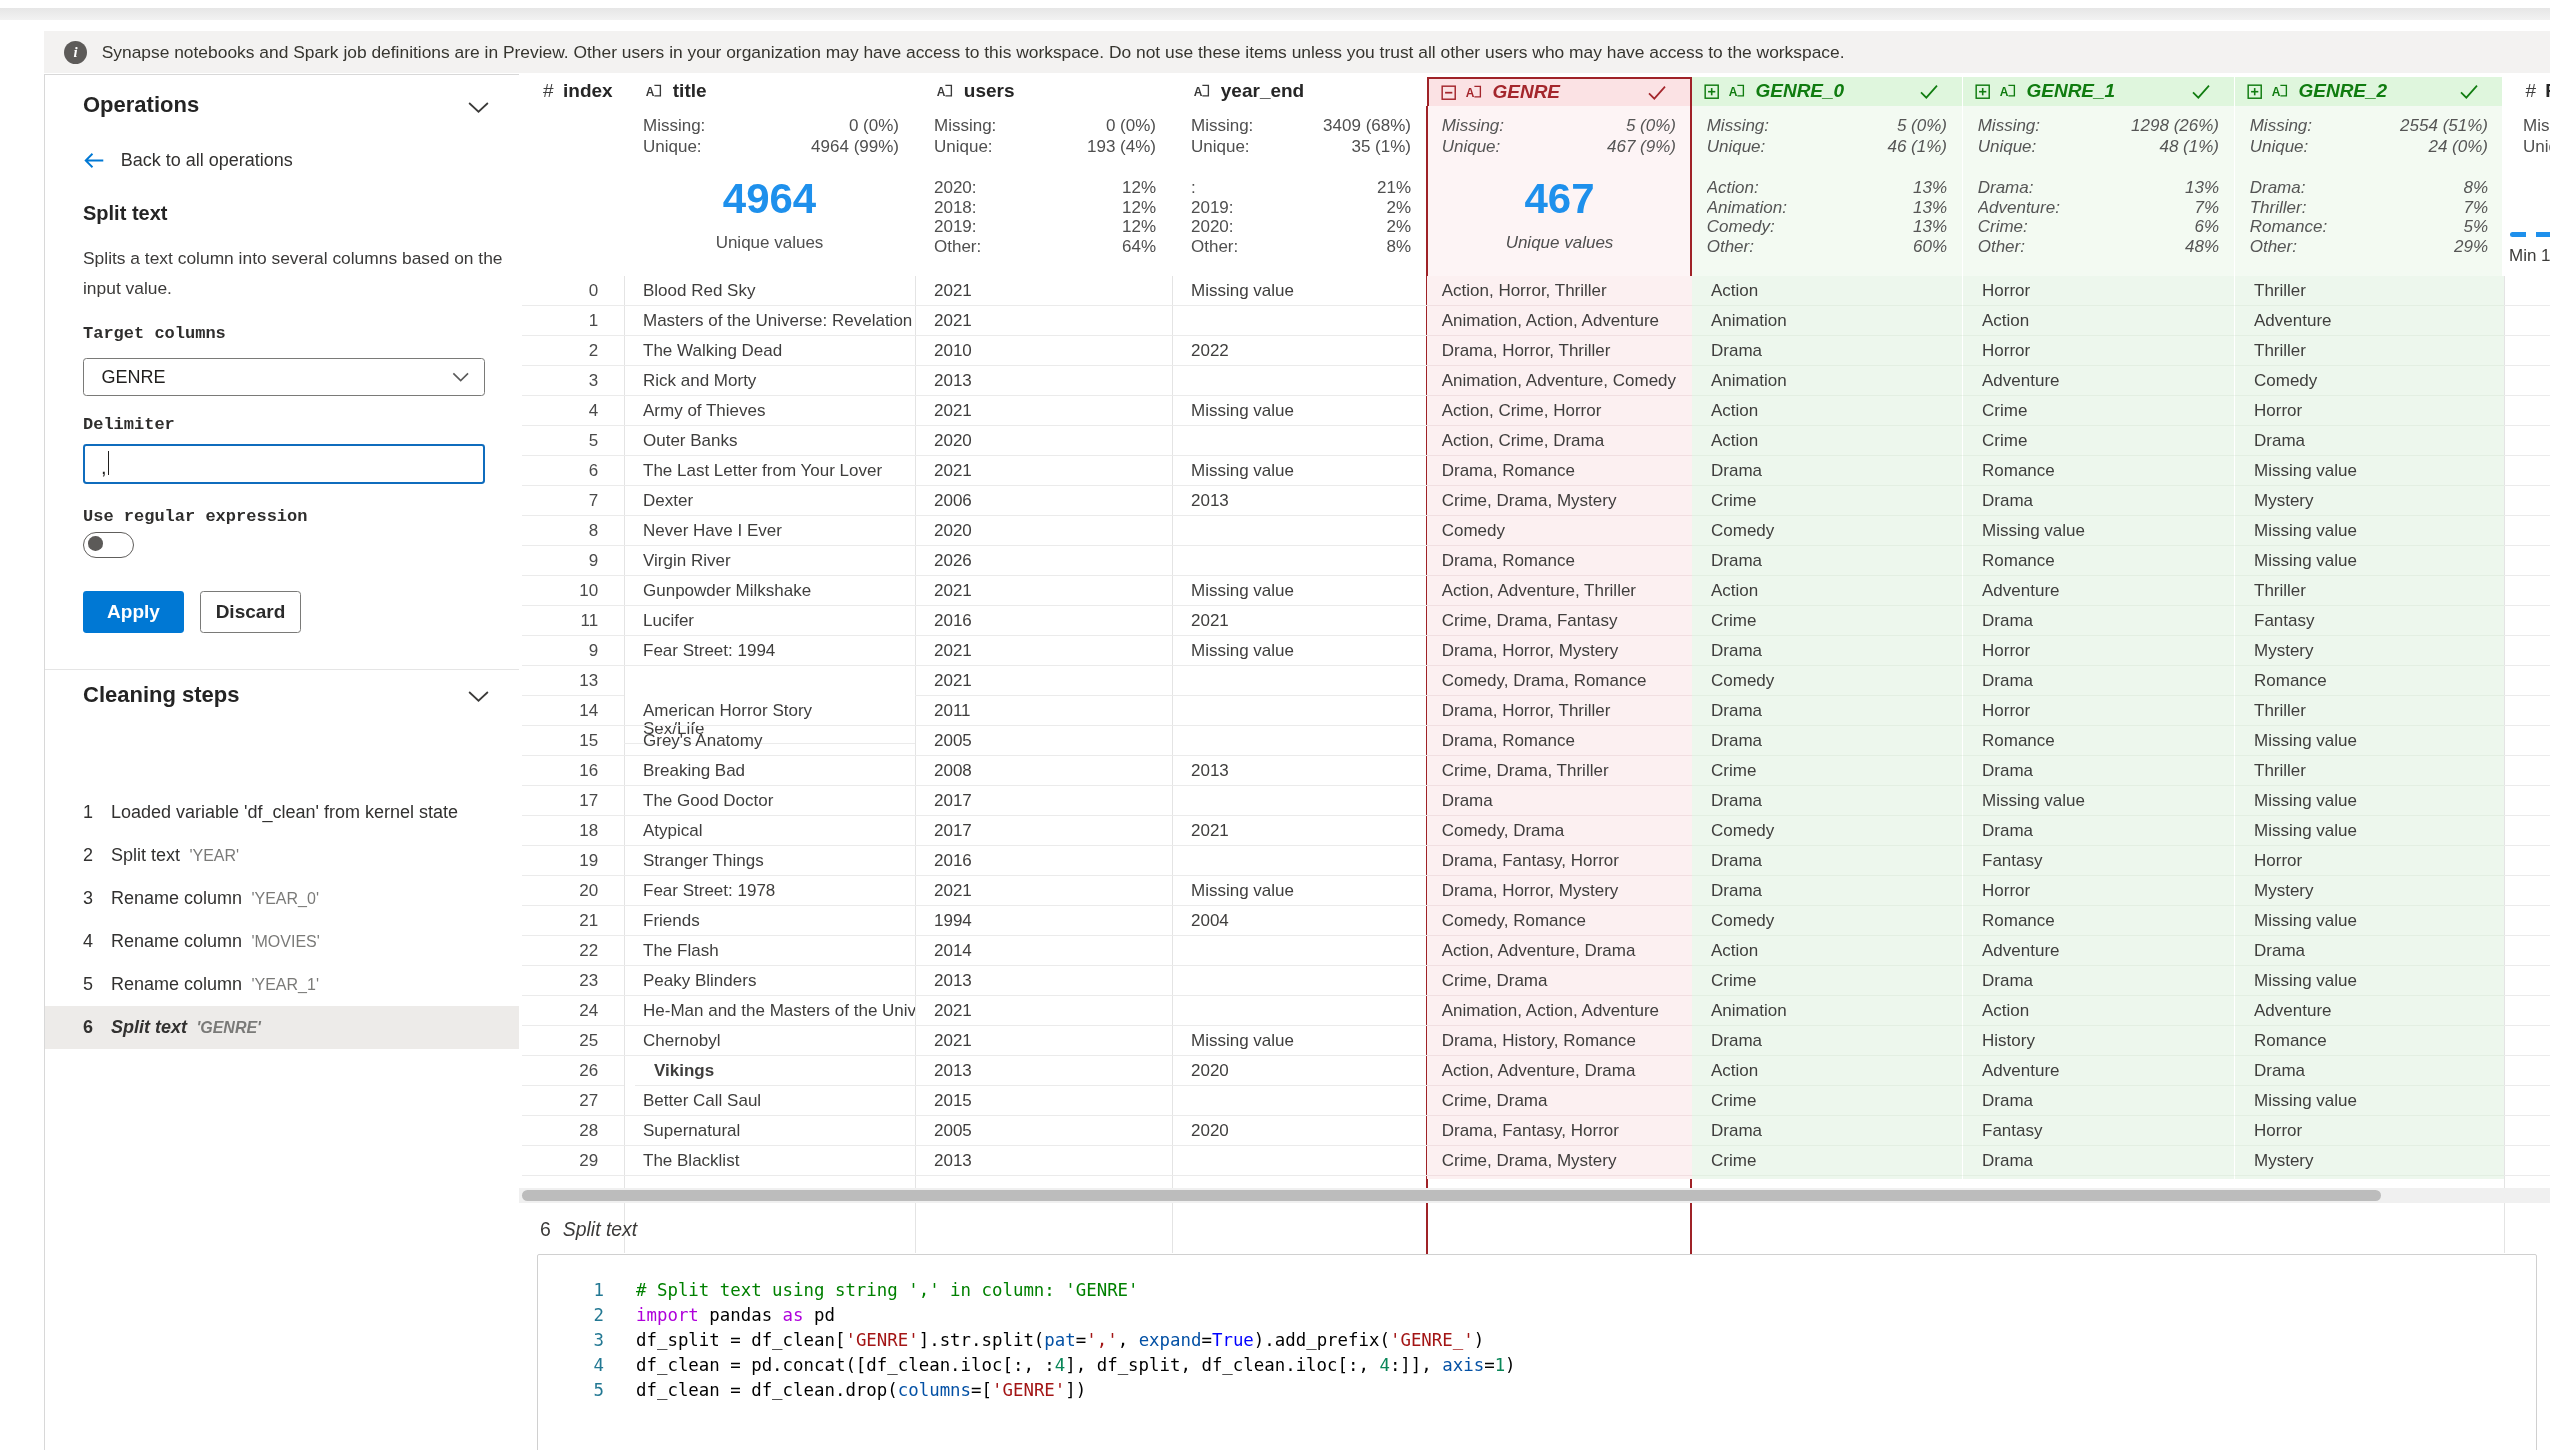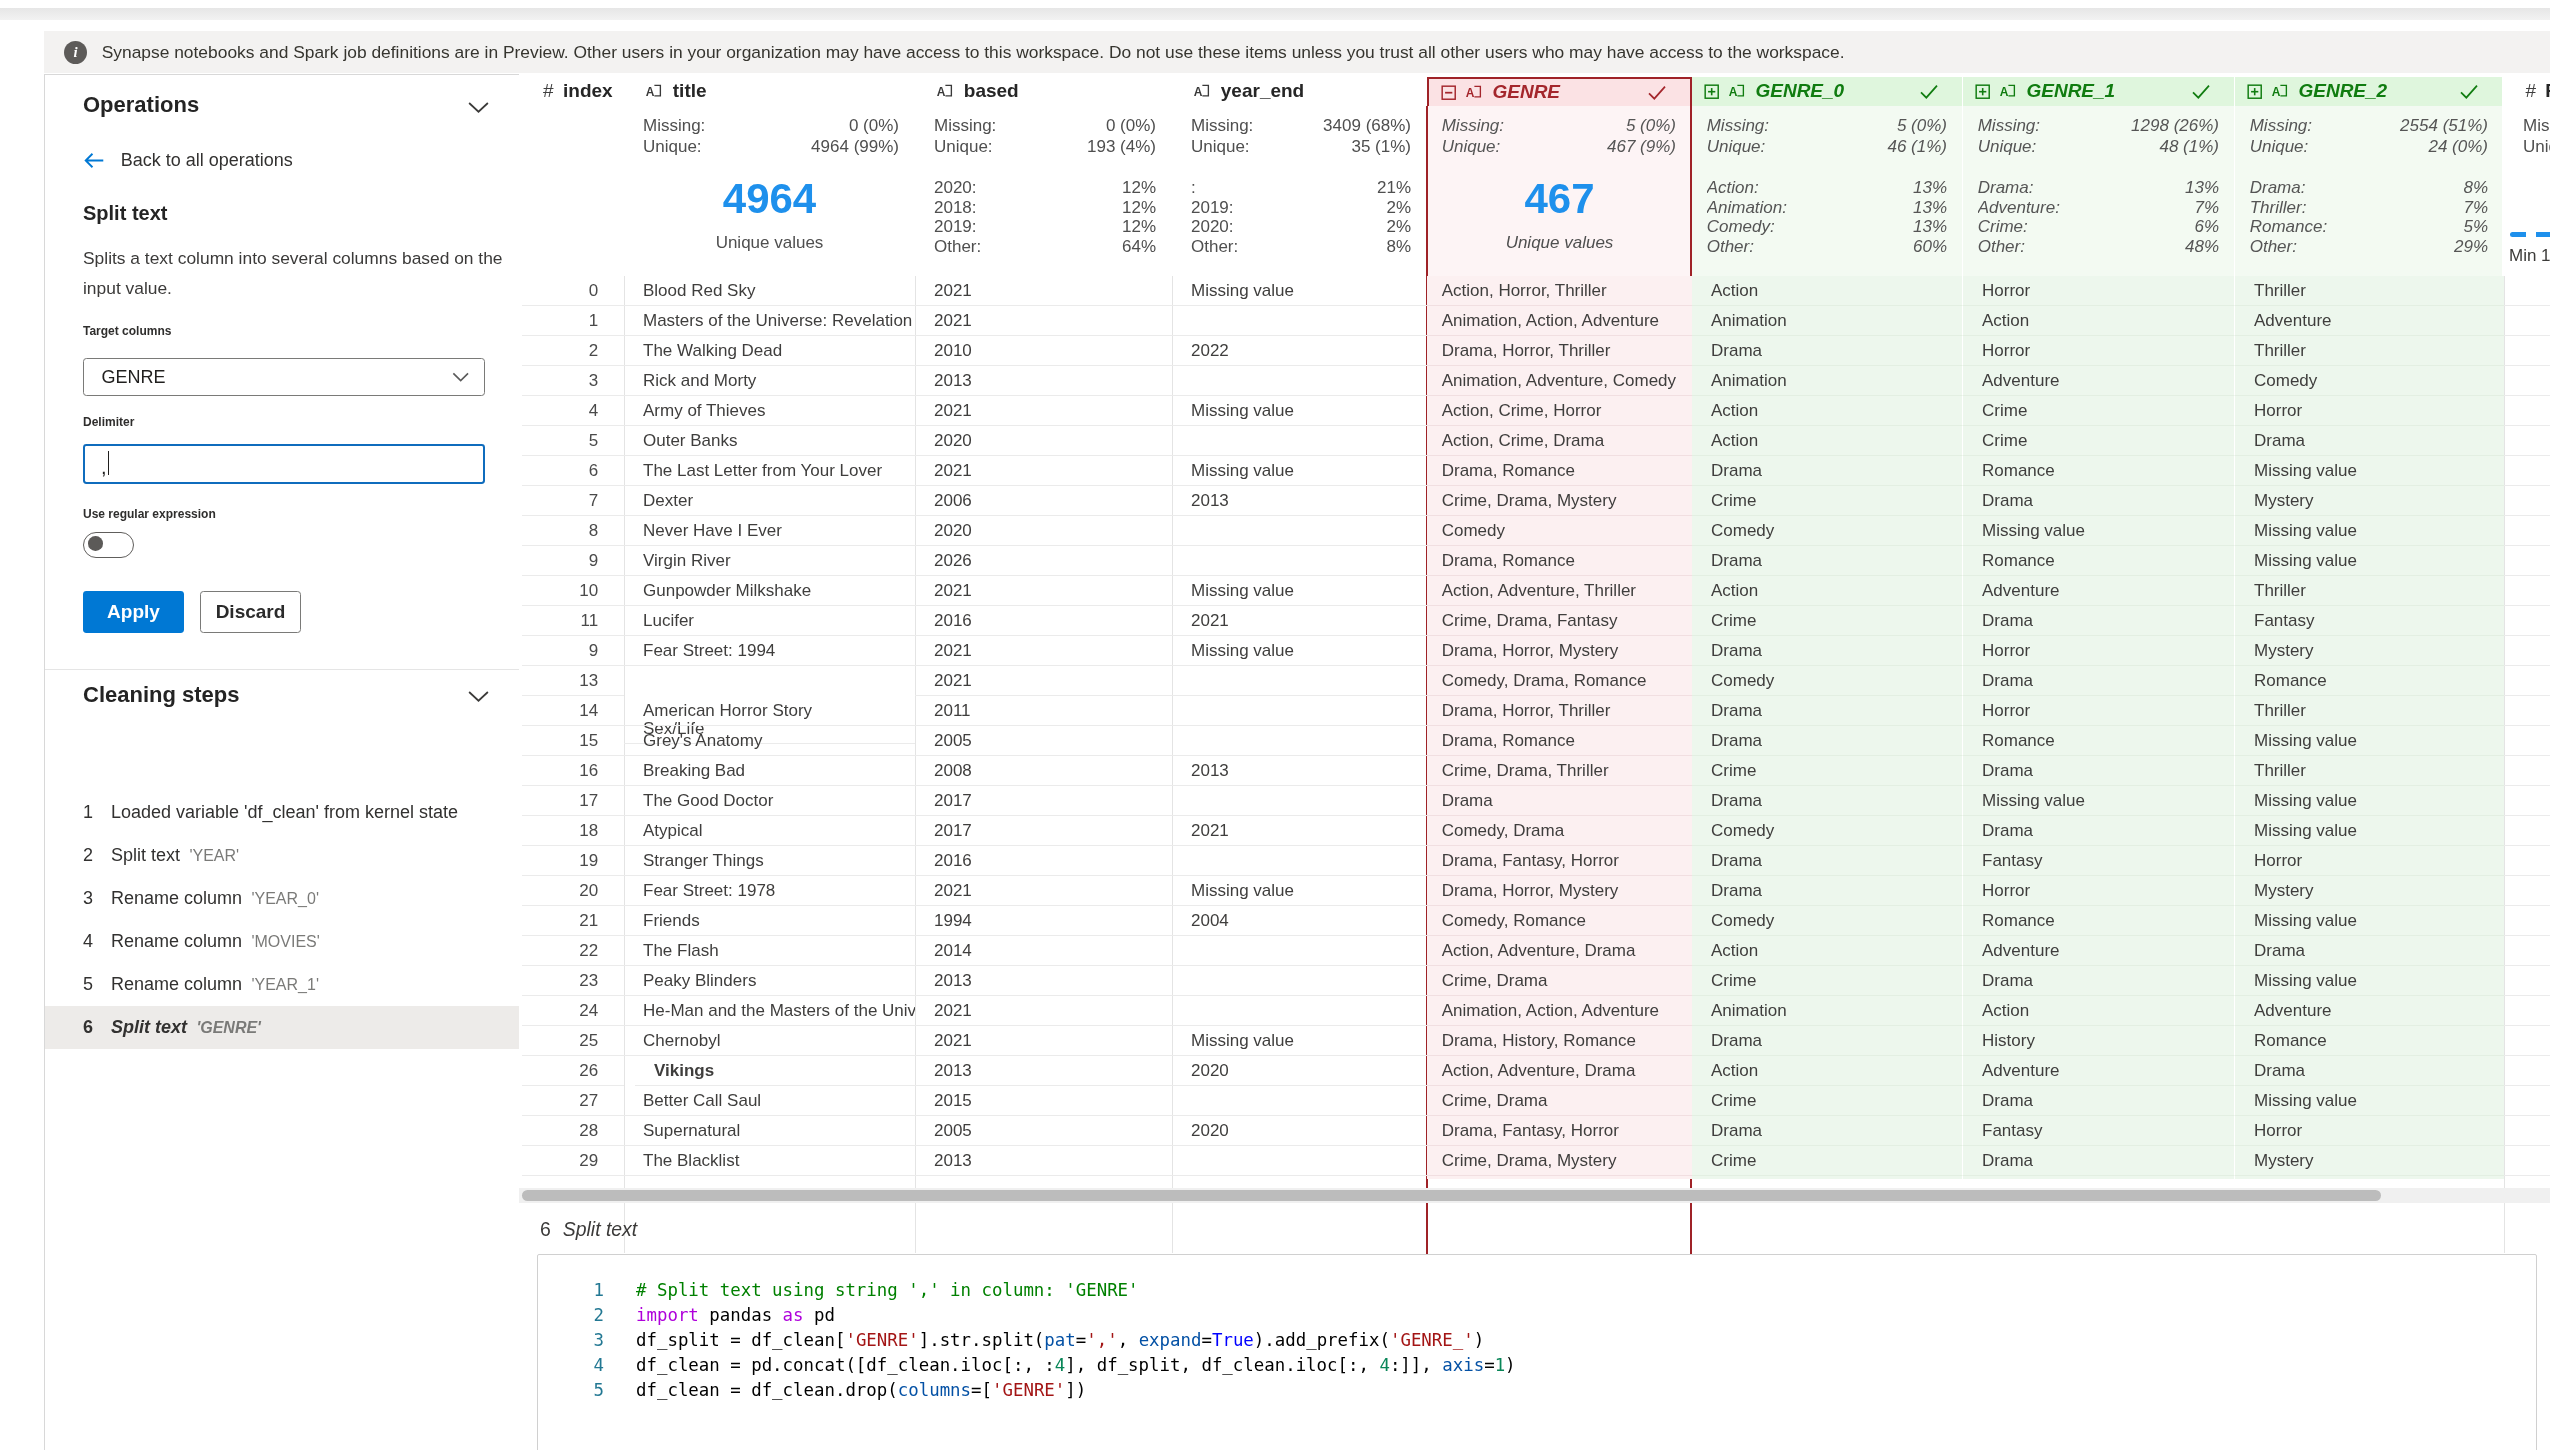--- a/index.html
+++ b/index.html
@@ -18,21 +18,21 @@
   
   .panel{left:44px;top:74px;width:475px;height:1376px;background:#fff;
          border-left:0.7px solid #d8d8d8;border-top:0.7px solid #d8d8d8;}
   .panel-divider-r{left:519px;top:74px;width:0.7px;height:1376px;background:#d4d4d4;}
   .sec-title{font-size:22px;font-weight:600;color:#242424;left:38px;white-space:nowrap;}
   .chev{stroke:#3b3a39;stroke-width:2.6;fill:none;}
   .backrow{left:38px;top:75px;display:flex;align-items:center;gap:14.7px;cursor:pointer;}
   .backrow .lbl{font-size:18px;color:#323130;}
   .op-name{left:38px;top:127px;font-size:20px;font-weight:600;color:#242424;}
   .op-desc{left:38px;top:168px;width:422px;font-size:17.4px;line-height:30px;color:#3b3a39;}
-  .fld-lbl{left:38px;font-size:12px;font-weight:600;color:#2f2e2d;}
+  .fld-lbl{left:38px;font-size:17px;font-weight:600;color:#2f2e2d;font-family:Liberation Mono, monospace;}
   .dropdown{left:38px;top:283px;width:402px;height:38px;border:1.1px solid #7a7a78;border-radius:3.4px;
             background:#fff;display:flex;align-items:center;box-sizing:border-box;cursor:pointer;}
   .dropdown .val{margin-left:17.4px;font-size:18px;color:#201f1e;flex:1;}
   .txtinput{left:38px;top:369px;width:402px;height:40px;border:2px solid #0f6cbd;border-radius:3.4px;
             background:#fff;display:flex;align-items:flex-end;box-sizing:border-box;}
   .txtinput .val{margin:0 0 5.4px 16px;font-size:20px;color:#201f1e;line-height:20px;}
   .caret{display:inline-block;width:1.3px;height:24px;background:#201f1e;margin-left:1.3px;
          position:relative;top:-1.3px;}
   .toggle{left:38px;top:457px;width:51px;height:25.5px;border:1.6px solid #605e5c;border-radius:14.7px;
           background:#fff;box-sizing:border-box;cursor:pointer;}
@@ -228,21 +228,21 @@
       </div>
       <div class="bignum" style="left: 105px; width: 291px;">4964</div>
       <div class="bigcap" style="left: 105px; width: 291px; font-style: normal;">Unique values</div>
       <div class="band plain" style="left: 396px; width: 257px;">
         <span>
           <svg width="18" height="18" viewBox="0 0 24 24">
             <text x="1" y="18" font-size="16" font-weight="600" fill="#3a3a3a" font-family="Liberation Sans,sans-serif">A</text>
             <path d="M12.5 4.5 H20.5 V18.5 H12.5" stroke="#3a3a3a" stroke-width="1.8" fill="none"></path>
           </svg>
         </span>
-        <span class="name">based</span>
+        <span class="name">users</span>
       </div>
       <div class="stat-line" style="left: 396px; width: 257px; top: 42px;">
         <span class="l">Missing:</span>
         <span class="r">0 (0%)</span>
       </div>
       <div class="stat-line" style="left: 396px; width: 257px; top: 63px;">
         <span class="l">Unique:</span>
         <span class="r">193 (4%)</span>
       </div>
       <div class="stat-line" style="left: 396px; width: 257px; top: 104px;">

